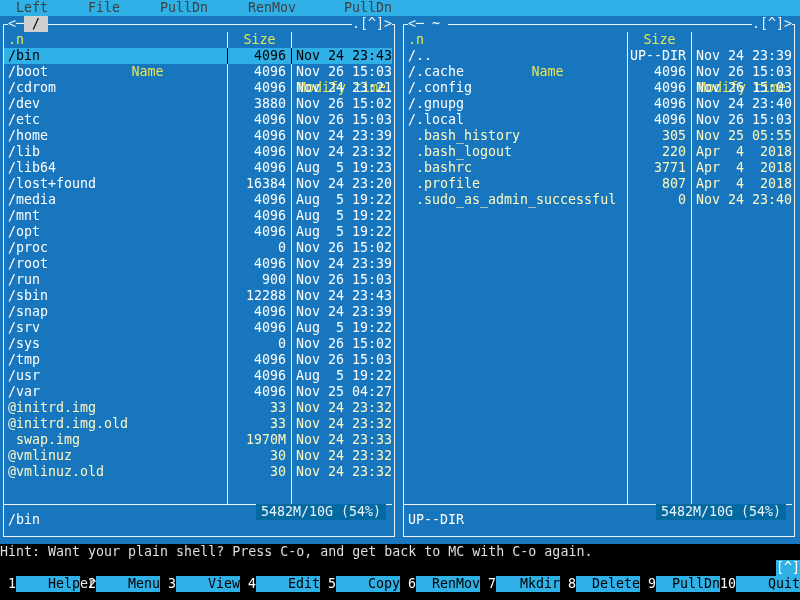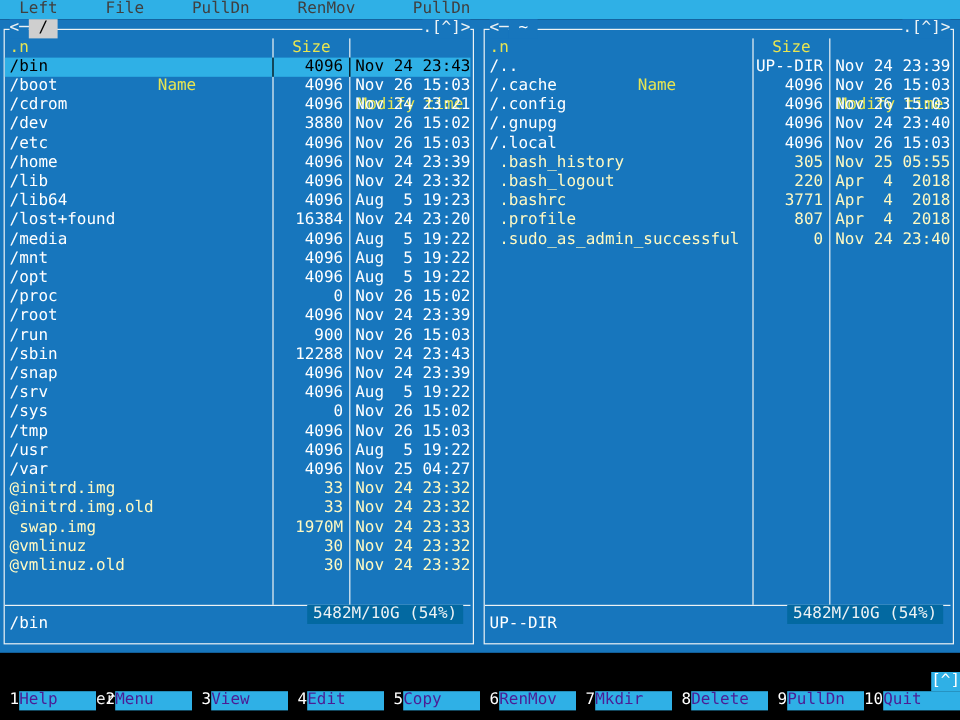--- a/index.html
+++ b/index.html
@@ -51,21 +51,21 @@
              padding:0 5px;color:#EDF2F4;z-index:2;}
 
   
   .hint{position:absolute;top:544px;left:0;width:800px;height:16px;color:#DFDFDF;}
   .promptline{position:absolute;top:560px;left:0;width:800px;height:16px;color:#EDEDED;}
   .ptoggle{position:absolute;left:776px;top:0;width:24px;height:16px;background:#2FB0E6;
            color:#fff;text-align:center;}
   .keybar{position:absolute;top:576px;left:0;width:800px;height:16px;}
   .fkey{position:absolute;top:0;height:16px;display:flex;}
   .fnum{width:16px;text-align:right;color:#fff;}
-  .flabel{width:64px;background:#2FB0E6;color:#4c1d95;box-sizing:border-box;}
+  .flabel{width:64px;background:#2FB0E6;color:#000000;box-sizing:border-box;text-align:right;}
 </style>
 </head>
 <body>
 
 <div class="screen">
 
   <div class="menubar"><span class="mitem" style="left: 16px;">Left</span><span class="mitem" style="left: 88px;">File</span><span class="mitem" style="left: 160px;">PullDn</span><span class="mitem" style="left: 248px;">RenMov</span><span class="mitem" style="left: 344px;">PullDn</span></div>
 
   
   <div class="panel left">
@@ -112,20 +112,21 @@
       <div class="c-size">Size</div>
       <div class="c-div"></div>
       <div class="c-time">Modify time</div>
     </div>
     <div class="rows"><div class="frow dir"><span class="n">/..</span><span class="d"></span><span class="s">UP--DIR</span><span class="d"></span><span class="t">Nov 24 23:39</span></div><div class="frow dir"><span class="n">/.cache</span><span class="d"></span><span class="s">4096</span><span class="d"></span><span class="t">Nov 26 15:03</span></div><div class="frow dir"><span class="n">/.config</span><span class="d"></span><span class="s">4096</span><span class="d"></span><span class="t">Nov 26 15:03</span></div><div class="frow dir"><span class="n">/.gnupg</span><span class="d"></span><span class="s">4096</span><span class="d"></span><span class="t">Nov 24 23:40</span></div><div class="frow dir"><span class="n">/.local</span><span class="d"></span><span class="s">4096</span><span class="d"></span><span class="t">Nov 26 15:03</span></div><div class="frow file"><span class="n"> .bash_history</span><span class="d"></span><span class="s">305</span><span class="d"></span><span class="t">Nov 25 05:55</span></div><div class="frow file"><span class="n"> .bash_logout</span><span class="d"></span><span class="s">220</span><span class="d"></span><span class="t">Apr  4  2018</span></div><div class="frow file"><span class="n"> .bashrc</span><span class="d"></span><span class="s">3771</span><span class="d"></span><span class="t">Apr  4  2018</span></div><div class="frow file"><span class="n"> .profile</span><span class="d"></span><span class="s">807</span><span class="d"></span><span class="t">Apr  4  2018</span></div><div class="frow file"><span class="n"> .sudo_as_admin_successful</span><span class="d"></span><span class="s">0</span><span class="d"></span><span class="t">Nov 24 23:40</span></div></div>
     <div class="sepline"></div>
     <div class="ministatus">UP--DIR</div>
     <div class="freespace">5482M/10G (54%)</div>
   </div>
 
+  <div class="hint">Hint: Want your plain shell? Press C-o, and get back to MC with C-o again.</div>
 
   <div class="promptline">
     <span>wook@server18:/$</span>
     <span class="ptoggle">[^]</span>
   </div>
 
   <div class="keybar"><div class="fkey" style="left: 0px;"><span class="fnum">1</span><span class="flabel">Help</span></div><div class="fkey" style="left: 80px;"><span class="fnum">2</span><span class="flabel">Menu</span></div><div class="fkey" style="left: 160px;"><span class="fnum">3</span><span class="flabel">View</span></div><div class="fkey" style="left: 240px;"><span class="fnum">4</span><span class="flabel">Edit</span></div><div class="fkey" style="left: 320px;"><span class="fnum">5</span><span class="flabel">Copy</span></div><div class="fkey" style="left: 400px;"><span class="fnum">6</span><span class="flabel">RenMov</span></div><div class="fkey" style="left: 480px;"><span class="fnum">7</span><span class="flabel">Mkdir</span></div><div class="fkey" style="left: 560px;"><span class="fnum">8</span><span class="flabel">Delete</span></div><div class="fkey" style="left: 640px;"><span class="fnum">9</span><span class="flabel">PullDn</span></div><div class="fkey" style="left: 720px;"><span class="fnum">10</span><span class="flabel">Quit</span></div></div>
 
 </div>
 

